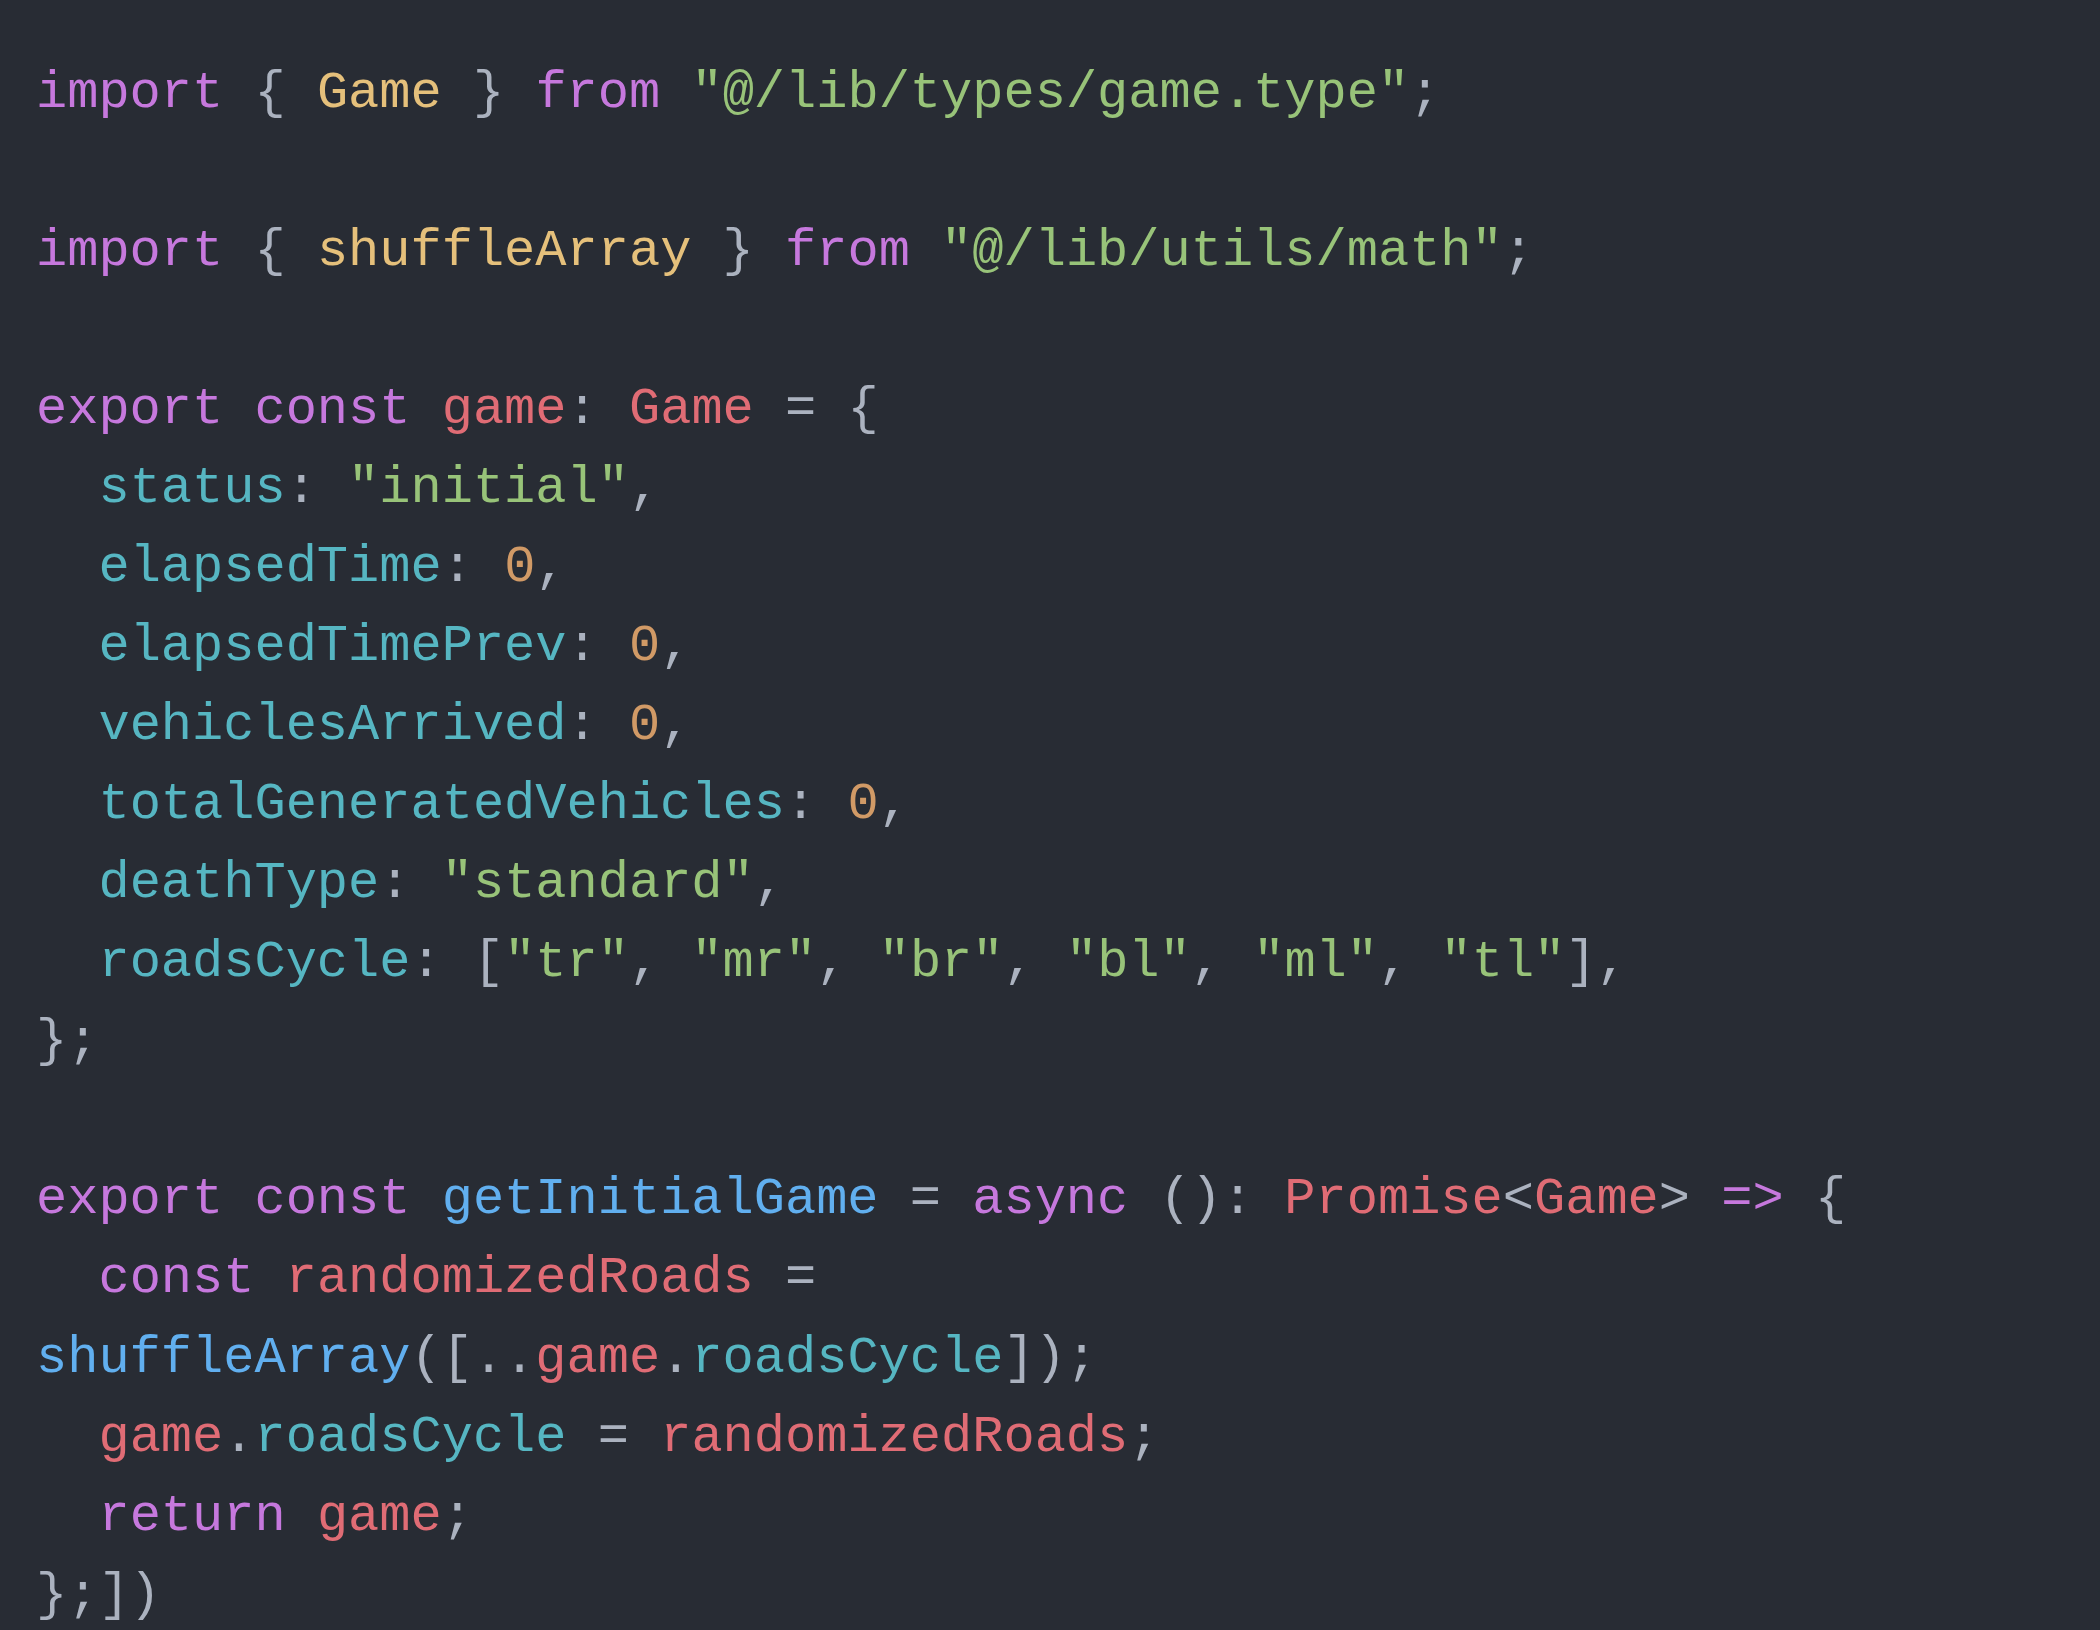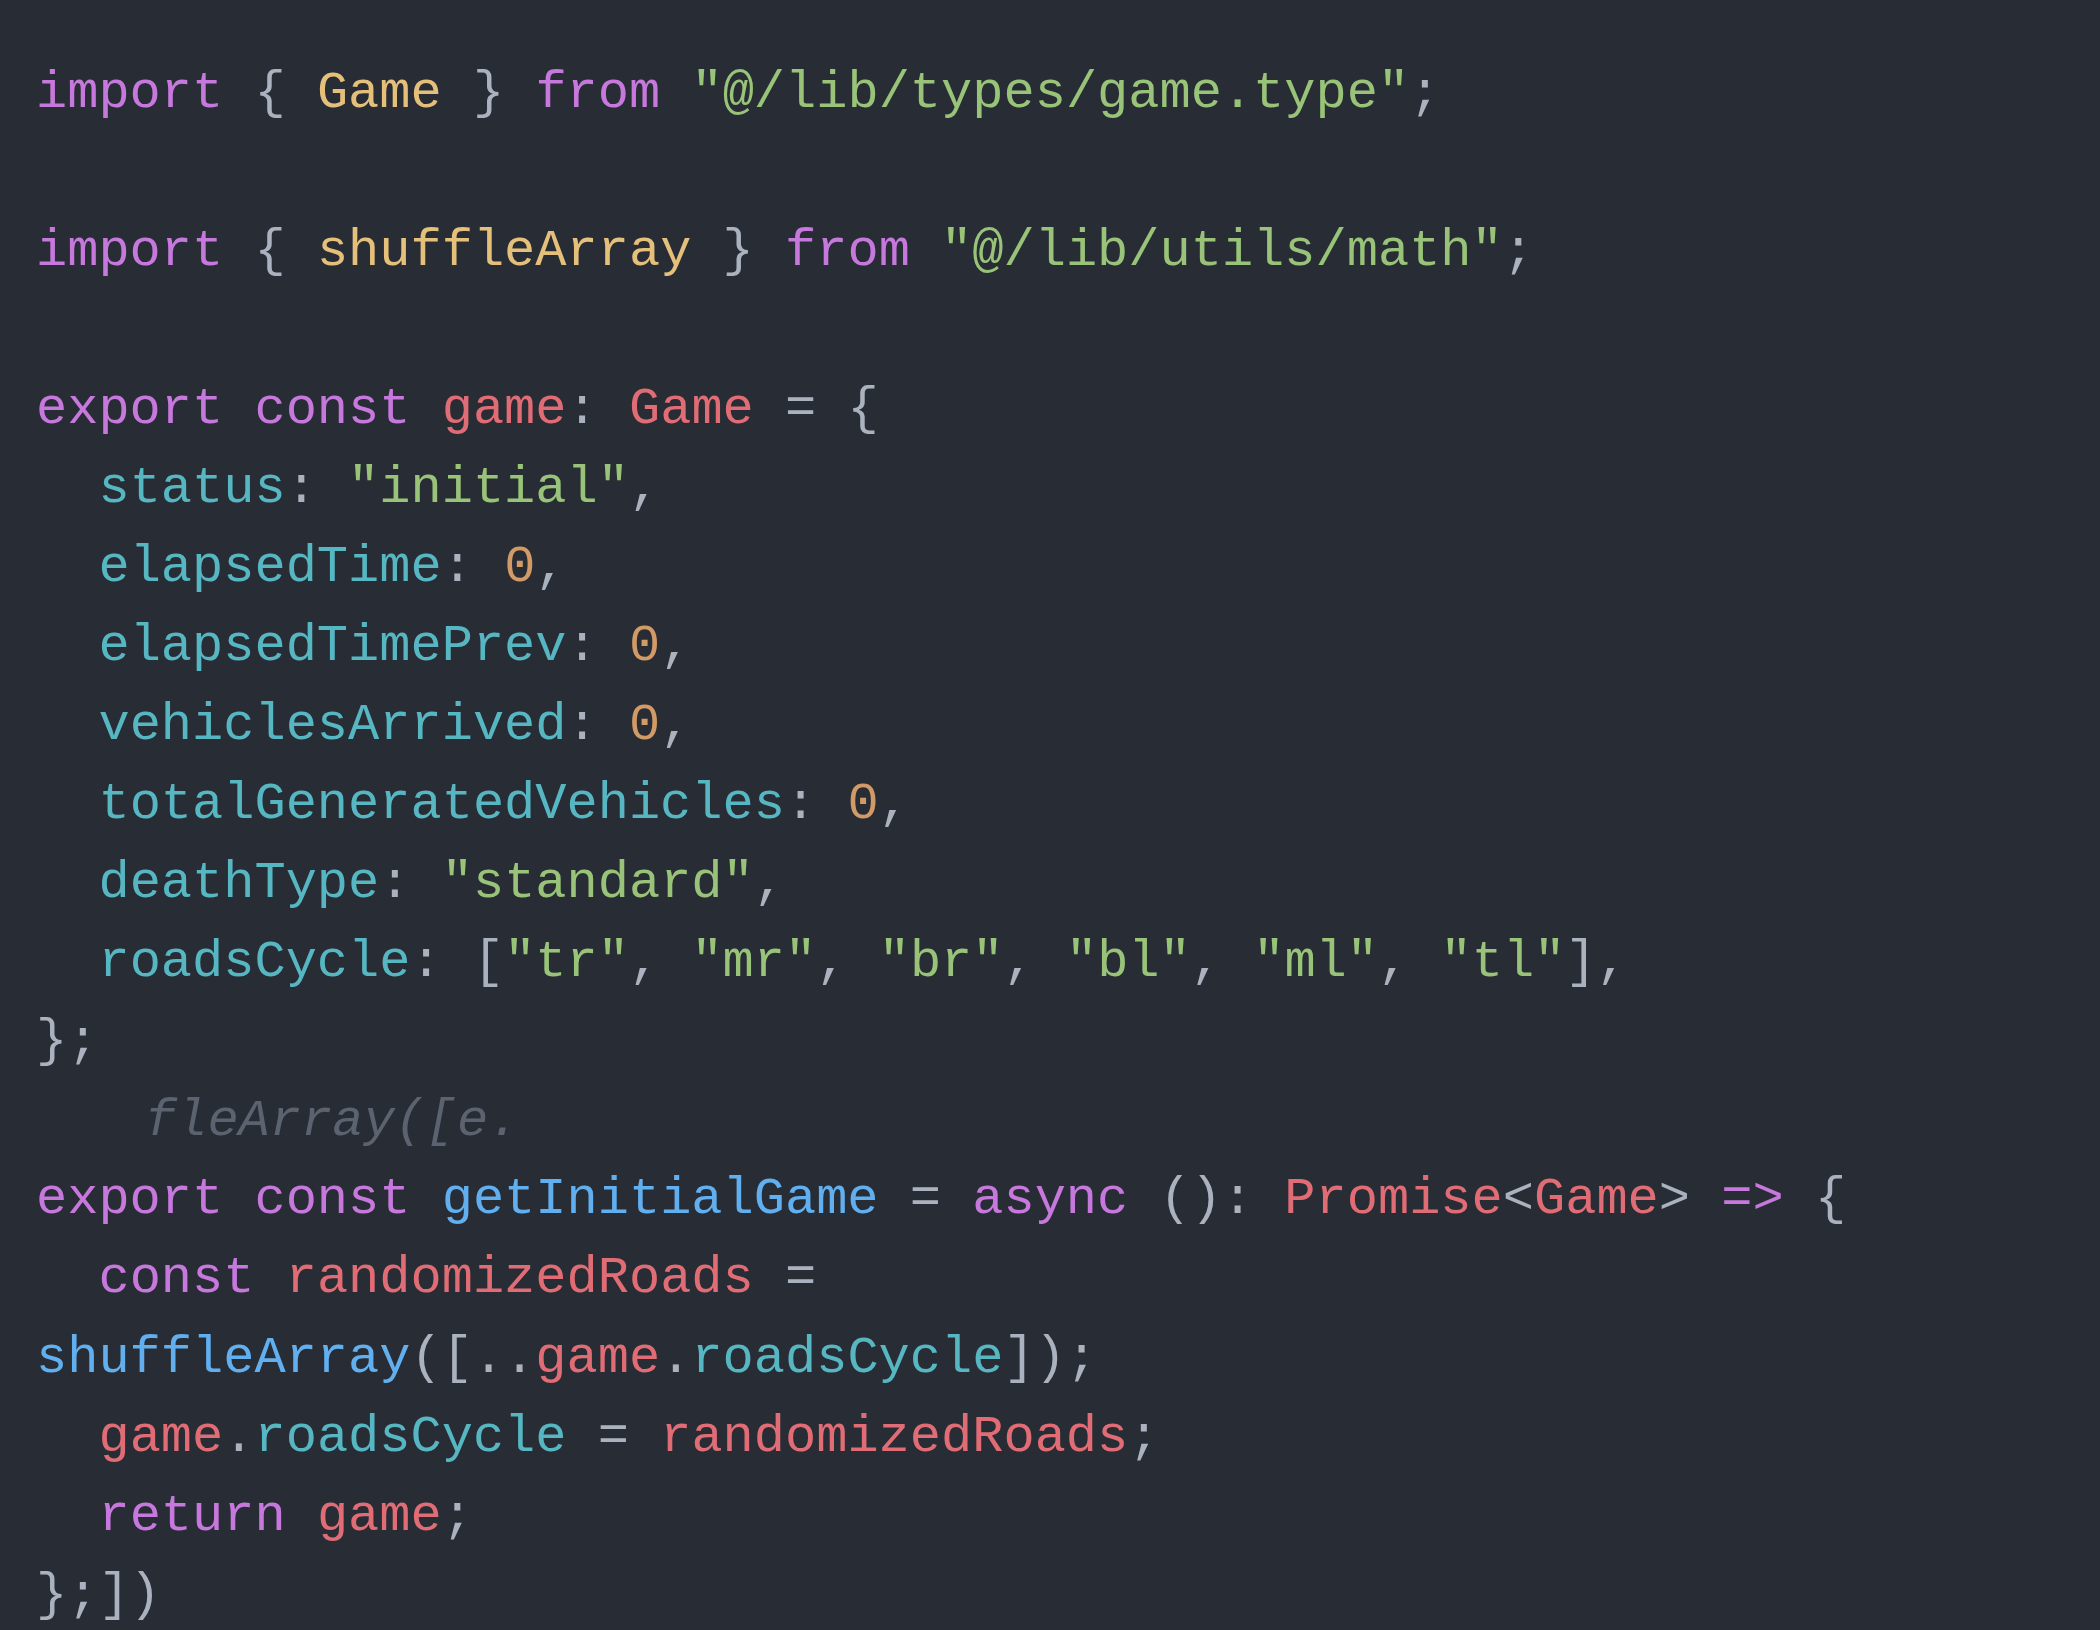--- a/index.html
+++ b/index.html
@@ -54,13 +54,13 @@
 <span>  <span class="tok-prop">deathType</span><span class="tok-punct">:</span> <span class="tok-string">"standard"</span><span class="tok-punct">,</span></span>
 <span>  <span class="tok-prop">roadsCycle</span><span class="tok-punct">:</span> <span class="tok-punct">[</span><span class="tok-string">"tr"</span><span class="tok-punct">,</span> <span class="tok-string">"mr"</span><span class="tok-punct">,</span> <span class="tok-string">"br"</span><span class="tok-punct">,</span> <span class="tok-string">"bl"</span><span class="tok-punct">,</span> <span class="tok-string">"ml"</span><span class="tok-punct">,</span> <span class="tok-string">"tl"</span><span class="tok-punct">]</span><span class="tok-punct">,</span></span>
 <span><span class="tok-punct">}</span><span class="tok-punct">;</span></span>
 
 <span><span class="tok-keyword">export</span> <span class="tok-keyword">const</span> <span class="tok-fn">getInitialGame</span> <span class="tok-punct">=</span> <span class="tok-keyword">async</span> <span class="tok-punct">()</span><span class="tok-punct">:</span> <span class="tok-type">Promise</span><span class="tok-punct">&lt;</span><span class="tok-type">Game</span><span class="tok-punct">&gt;</span> <span class="tok-keyword">=&gt;</span> <span class="tok-punct">{</span></span>
 <span>  <span class="tok-keyword">const</span> <span class="tok-var">randomizedRoads</span> <span class="tok-punct">=</span></span>
 <span id="line17anchor"><span class="tok-fn">shuffleArray</span><span class="tok-punct">(</span><span class="tok-punct">[</span><span class="tok-punct">..</span><span class="tok-var">game</span><span class="tok-punct">.</span><span class="tok-prop">roadsCycle</span><span class="tok-punct">]</span><span class="tok-punct">)</span><span class="tok-punct">;</span></span>
 <span>  <span class="tok-var">game</span><span class="tok-punct">.</span><span class="tok-prop">roadsCycle</span> <span class="tok-punct">=</span> <span class="tok-var">randomizedRoads</span><span class="tok-punct">;</span></span>
 <span>  <span class="tok-keyword">return</span> <span class="tok-var">game</span><span class="tok-punct">;</span></span>
 <span><span class="tok-punct">};])</span></span>
-<span><span class="tok-punct">}</span></span><span id="ghost17" class="ghost-line" style="top: 1070.25px; left: 133px;">fleArray([e.</span></pre>
+<span><span class="tok-punct">}</span></span></pre>
 
 </body></html>

